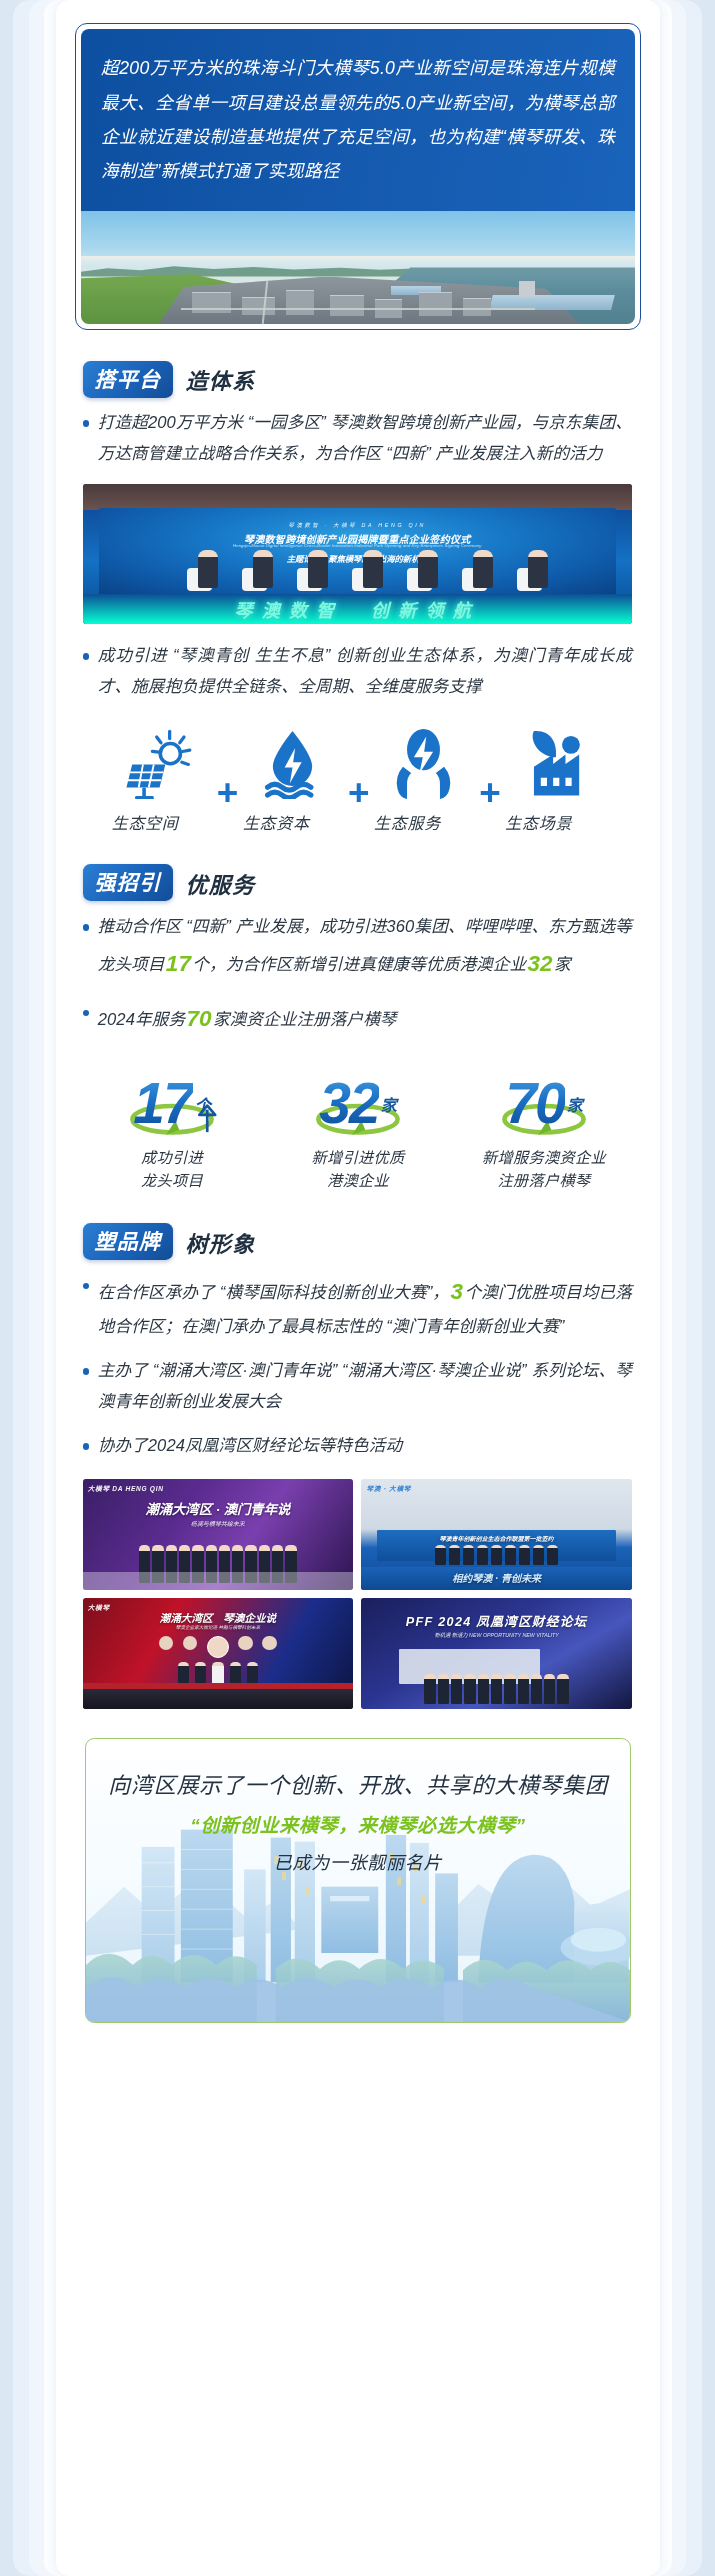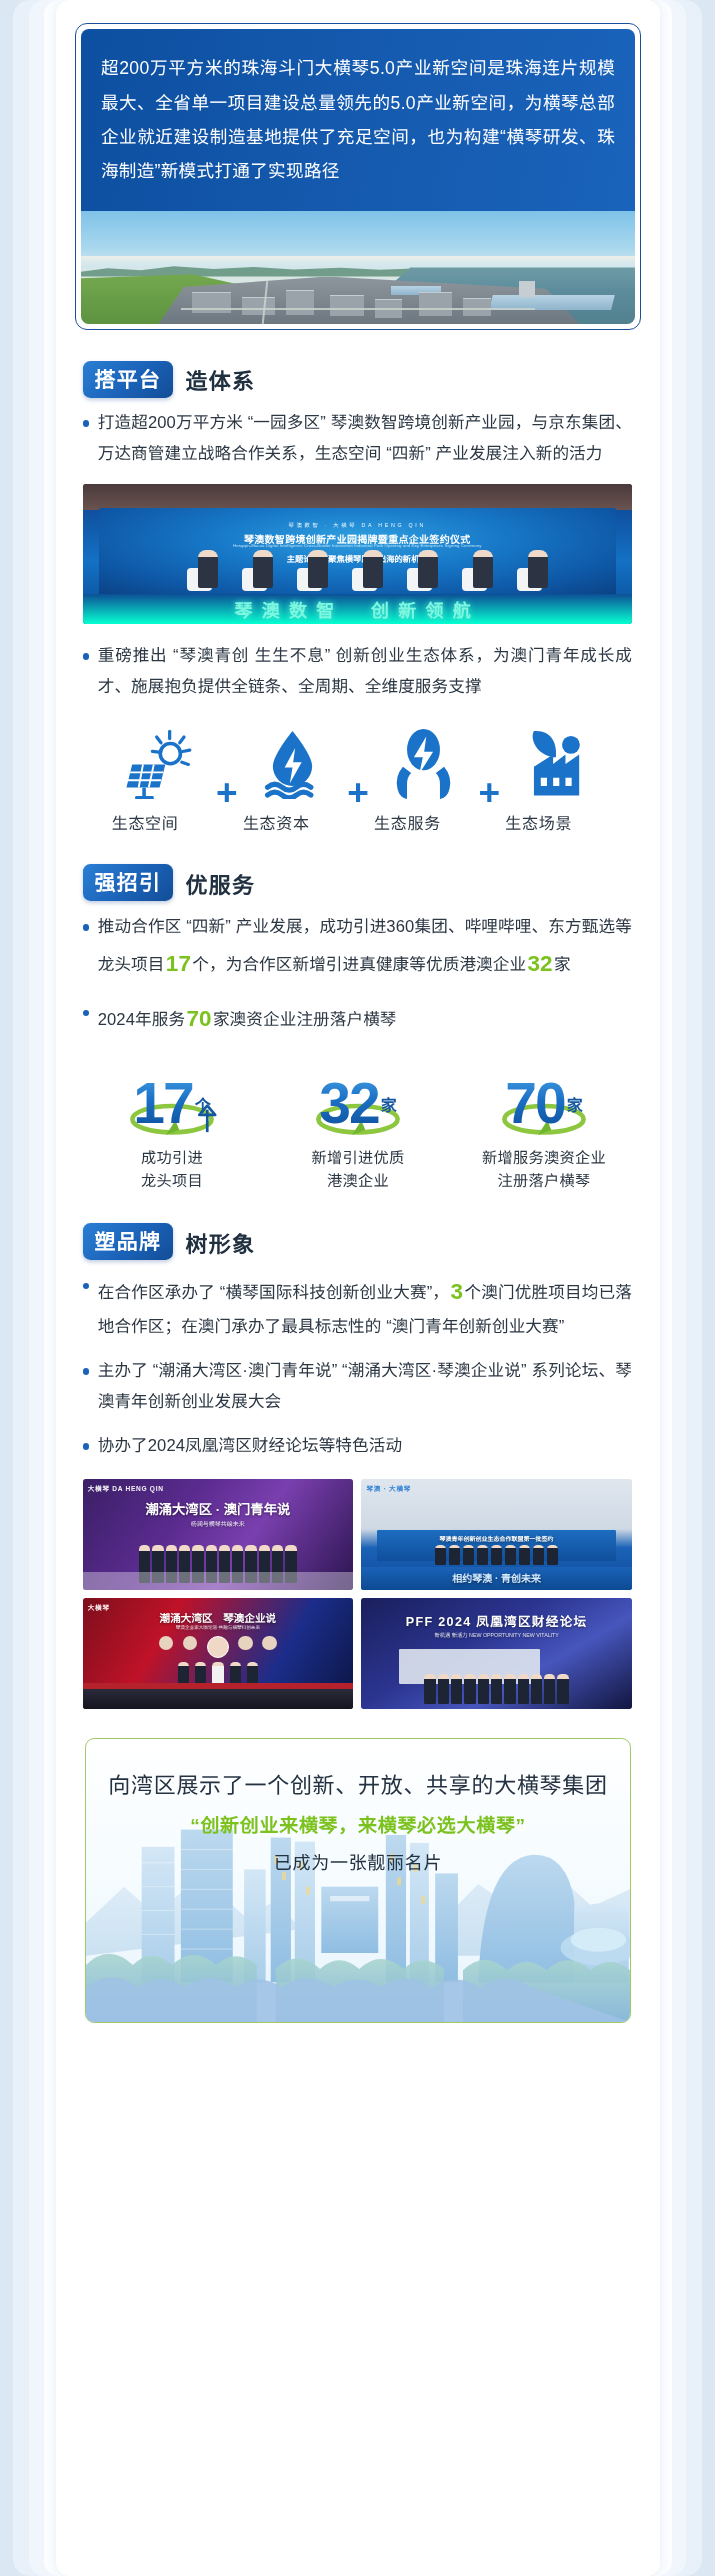--- a/index.html
+++ b/index.html
@@ -9,21 +9,21 @@
     font-family:"Liberation Sans","DejaVu Sans",sans-serif;
     background:#dbe7f3;
     width:716px;height:2576px;
     position:relative;overflow:hidden;
   }
   
   .frame-l3{position:absolute;left:13.3px;top:0;width:689px;height:2576px;background:#e8f0f9;border-radius:17px;}
   .frame-l2{position:absolute;left:29px;top:0;width:657px;height:2576px;background:#f0f6fc;border-radius:16px;}
   .frame-l1{position:absolute;left:44px;top:0;width:628px;height:2576px;background:#fbfdff;border-radius:14.6px;}
   .page{position:absolute;left:56px;top:0;width:604px;min-height:2576px;background:#ffffff;border-radius:13.3px;
-        box-shadow:0 0 9.3px rgba(90,130,180,.13);padding:0 0 26.5px 0;}
+        box-shadow:0 0 9.3px rgba(90,130,180,.13);padding:0 0 26.5px 0;font-style:italic;}
 
   
   .hero-card{margin:22.5px 18.6px 0 18.6px;border:1.3px solid #1a4f9c;border-radius:12px;background:#fff;padding:5.3px;overflow:hidden;}
   .hero-text{
     background:linear-gradient(100deg,#0d4fa0 0%,#1459ad 45%,#1a63bb 100%);
     border-radius:8px 8px 0 0;padding:22.5px 20px 22.5px 20px;
     color:#fff;font-size:17.6px;line-height:1.95;letter-spacing:0.3px;text-align:justify;font-weight:500;
   }
   .hero-photo{height:113px;border-radius:0 0 8px 8px;overflow:hidden;position:relative;background:#bcd9e8;}
 
@@ -150,21 +150,21 @@
   </div>
 
   <div class="sec-head">
     <div class="sec-badge">搭平台</div>
     <div class="sec-sub">造体系</div>
   </div>
 
   <div class="bullets">
     <div class="bullet">
       <div class="dot"></div>
-      <div class="btxt">打造超200万平方米 “一园多区” 琴澳数智跨境创新产业园，与京东集团、万达商管建立战略合作关系，生态空间 “四新” 产业发展注入新的活力</div>
+      <div class="btxt">打造超200万平方米 “一园多区” 琴澳数智跨境创新产业园，与京东集团、万达商管建立战略合作关系，为合作区 “四新” 产业发展注入新的活力</div>
     </div>
   </div>
 
   <div class="photo conf">
     <div class="conf-truss"></div>
     <div class="conf-lamp" style="left:6%;background:#9fd8ff;box-shadow:0 0 6px #9fd8ff;"></div>
     <div class="conf-lamp" style="left:13%;background:#ffd9a8;box-shadow:0 0 6px #ffc98a;"></div>
     <div class="conf-lamp" style="left:20%;background:#9fd8ff;box-shadow:0 0 6px #9fd8ff;"></div>
     <div class="conf-lamp" style="left:27%;background:#ffd9a8;box-shadow:0 0 6px #ffc98a;"></div>
     <div class="conf-lamp" style="left:34%;background:#9fd8ff;box-shadow:0 0 6px #9fd8ff;"></div>
@@ -197,21 +197,21 @@
       <div class="conf-person" style="left:71%;"></div>
     <div class="conf-chair" style="left:79%;"></div>
       <div class="conf-person" style="left:81%;"></div>
     <div class="conf-floor"></div>
     <div class="conf-floor-txt">琴澳数智　创新领航</div>
   </div>
 
   <div class="bullets" style="margin-top:17px;">
     <div class="bullet">
       <div class="dot"></div>
-      <div class="btxt">重磅推出 “琴澳青创 生生不息” 创新创业生态体系，为澳门青年成长成才、施展抱负提供全链条、全周期、全维度服务支撑</div>
+      <div class="btxt">成功引进 “琴澳青创 生生不息” 创新创业生态体系，为澳门青年成长成才、施展抱负提供全链条、全周期、全维度服务支撑</div>
     </div>
   </div>
 
   <div class="eco">
     <div class="eco-item">
       <div class="eco-ico">
         <svg width="72" height="72" viewBox="0 0 100 100" fill="#1a73c8">
           <g stroke="#1a73c8" stroke-width="4.5" stroke-linecap="round">
             <line x1="62" y1="6" x2="62" y2="16"></line>
               <line x1="82" y1="14" x2="76" y2="22"></line>

